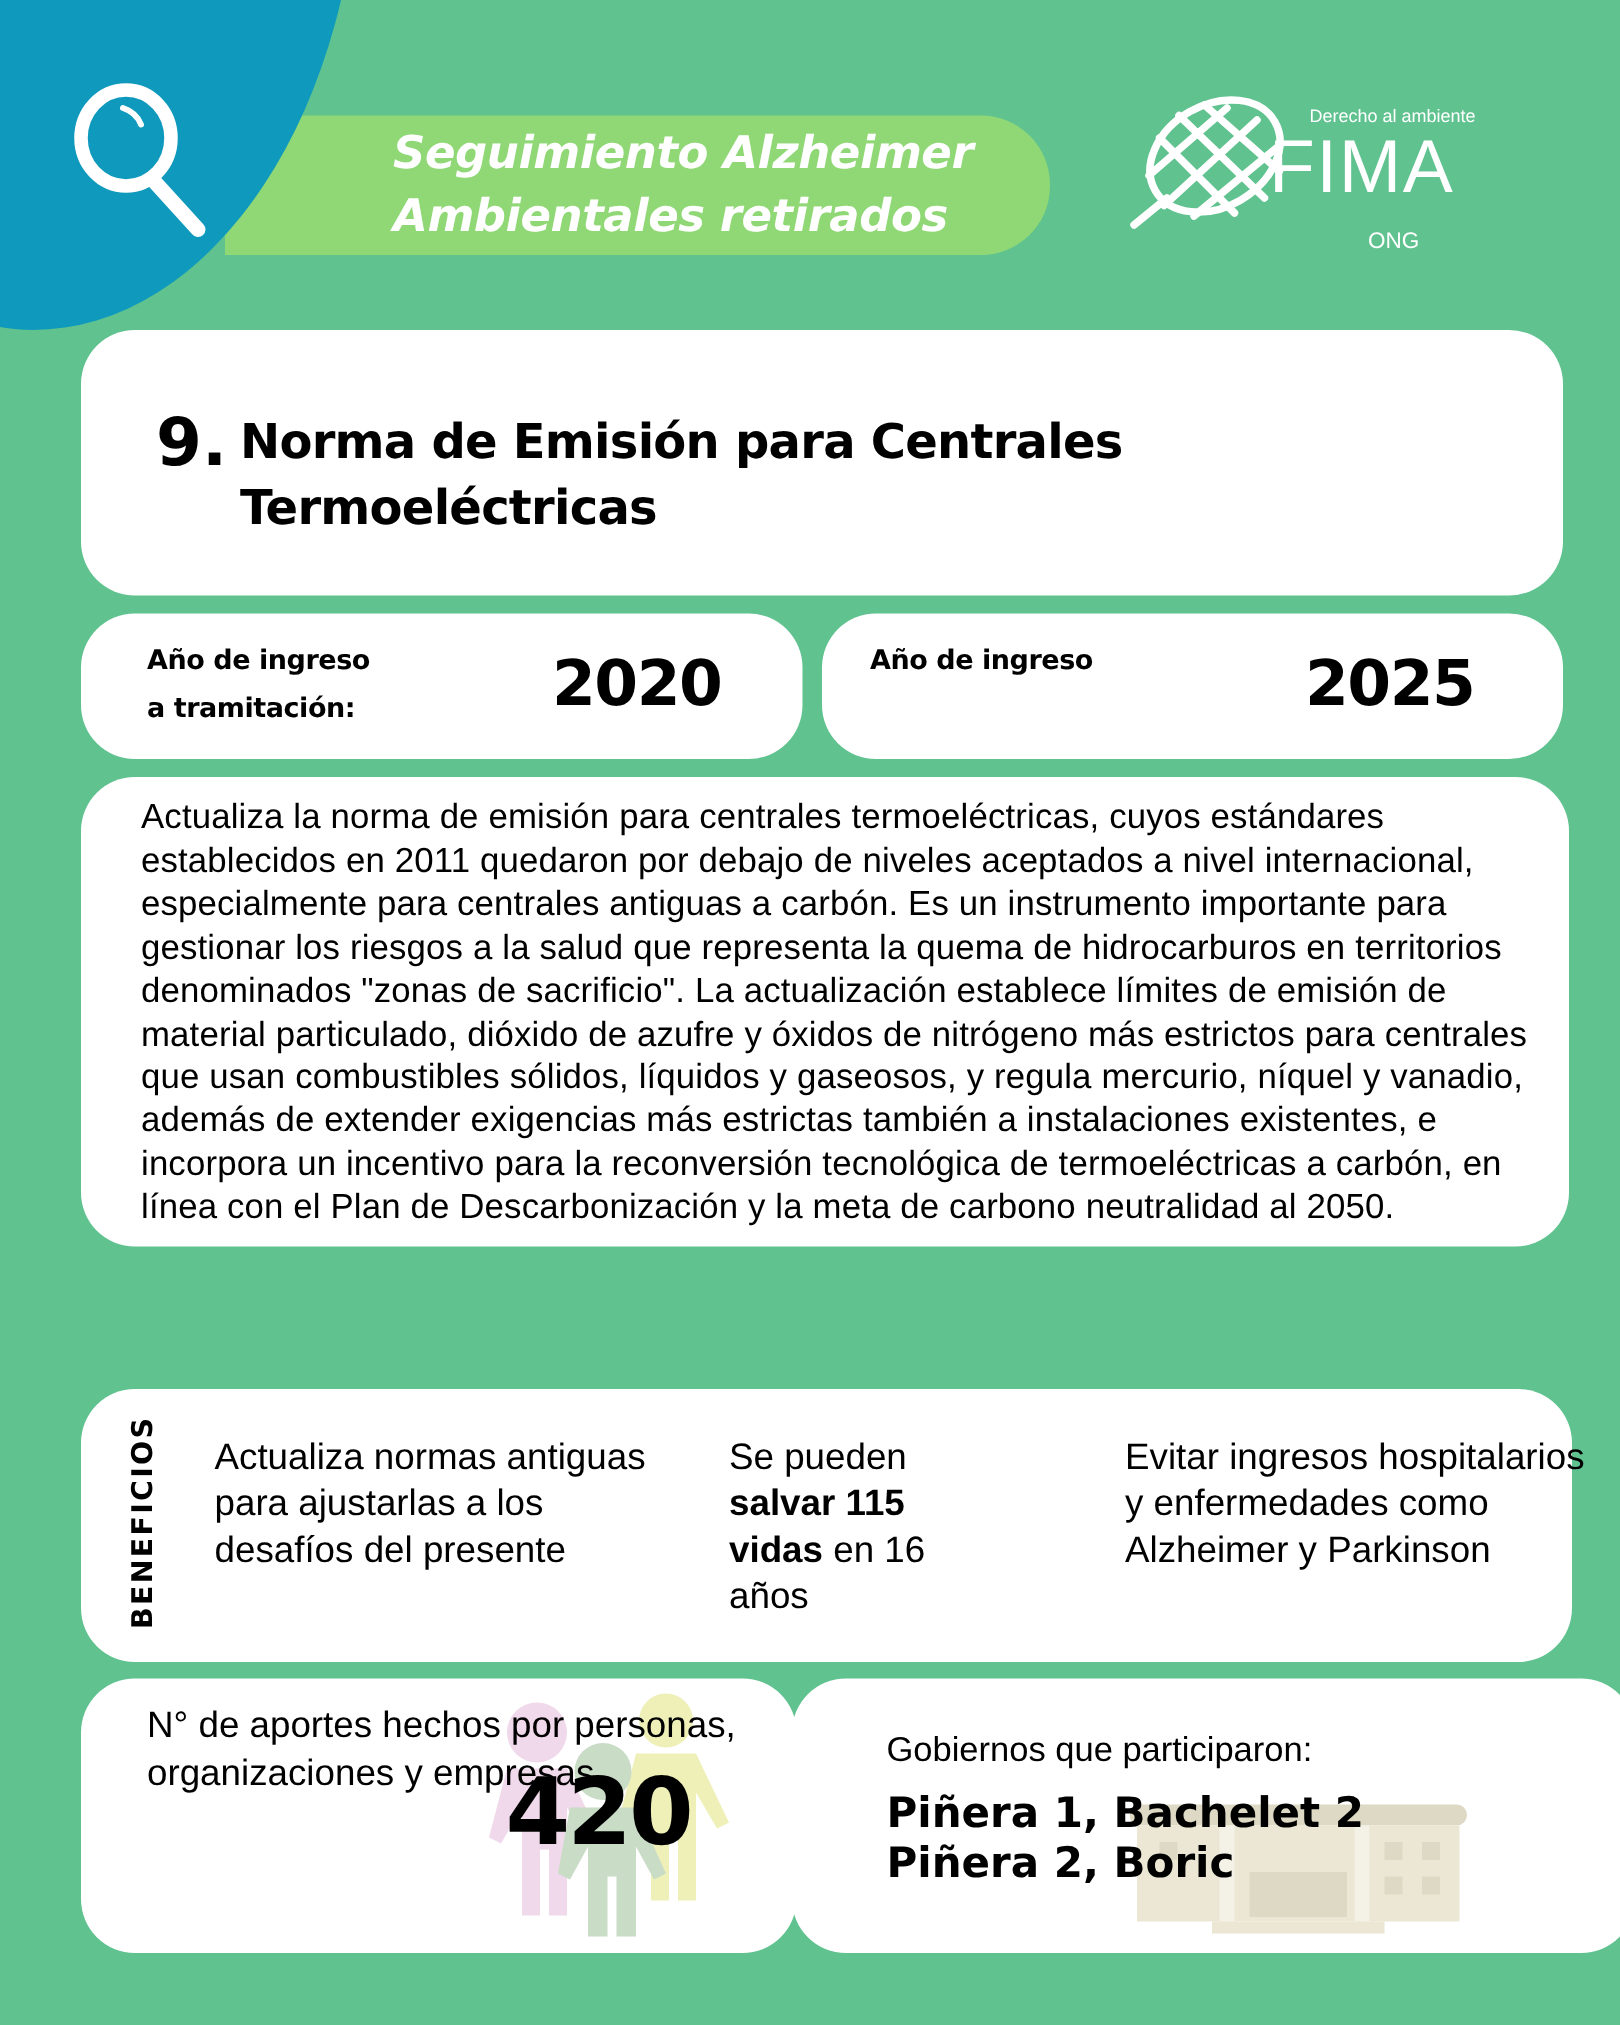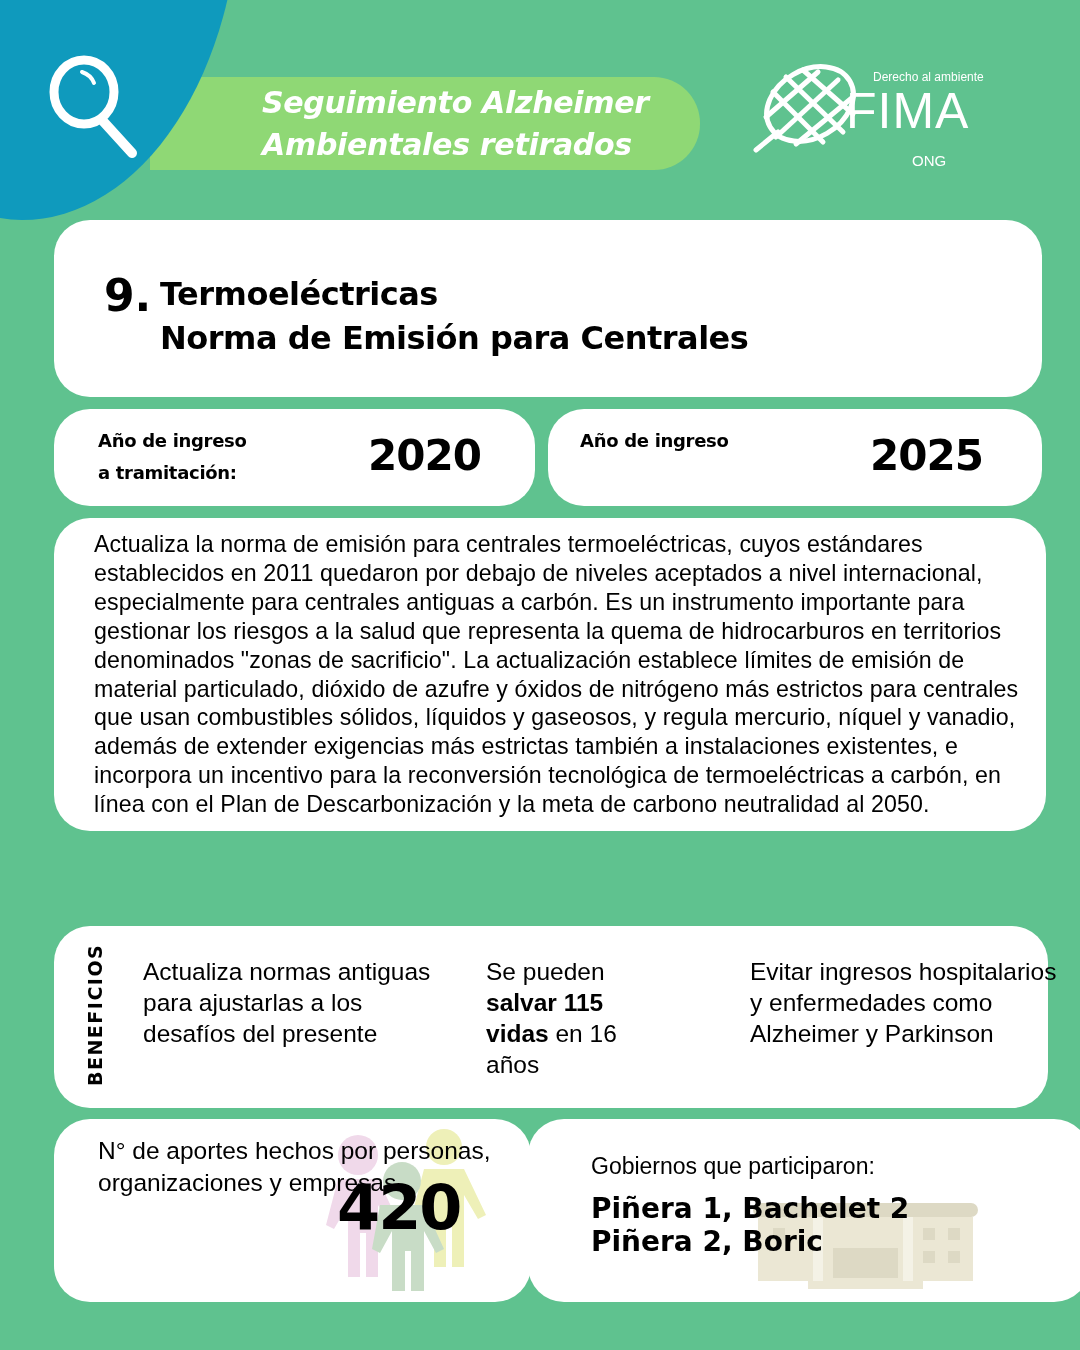--- a/index.html
+++ b/index.html
@@ -116,22 +116,22 @@
     <path d="M8 88 L30 70"></path>
   </g>
 </svg>
 <div class="logo-tagline">Derecho al ambiente</div>
 <div class="logo-name">FIMA</div>
 <div class="logo-sub">ONG</div>
 
 <div class="card title-card">
   <div class="title-num">9.</div>
   <div class="title-text">
+    <div>Norma de Emisión para Centrales</div>
     <div>Termoeléctricas</div>
-    <div>Norma de Emisión para Centrales</div>
   </div>
 </div>
 
 <div class="card year-card year-left">
   <div class="year-label">
     <div>Año de ingreso</div>
     <div>a tramitación:</div>
   </div>
   <div class="year-value">2020</div>
 </div>

